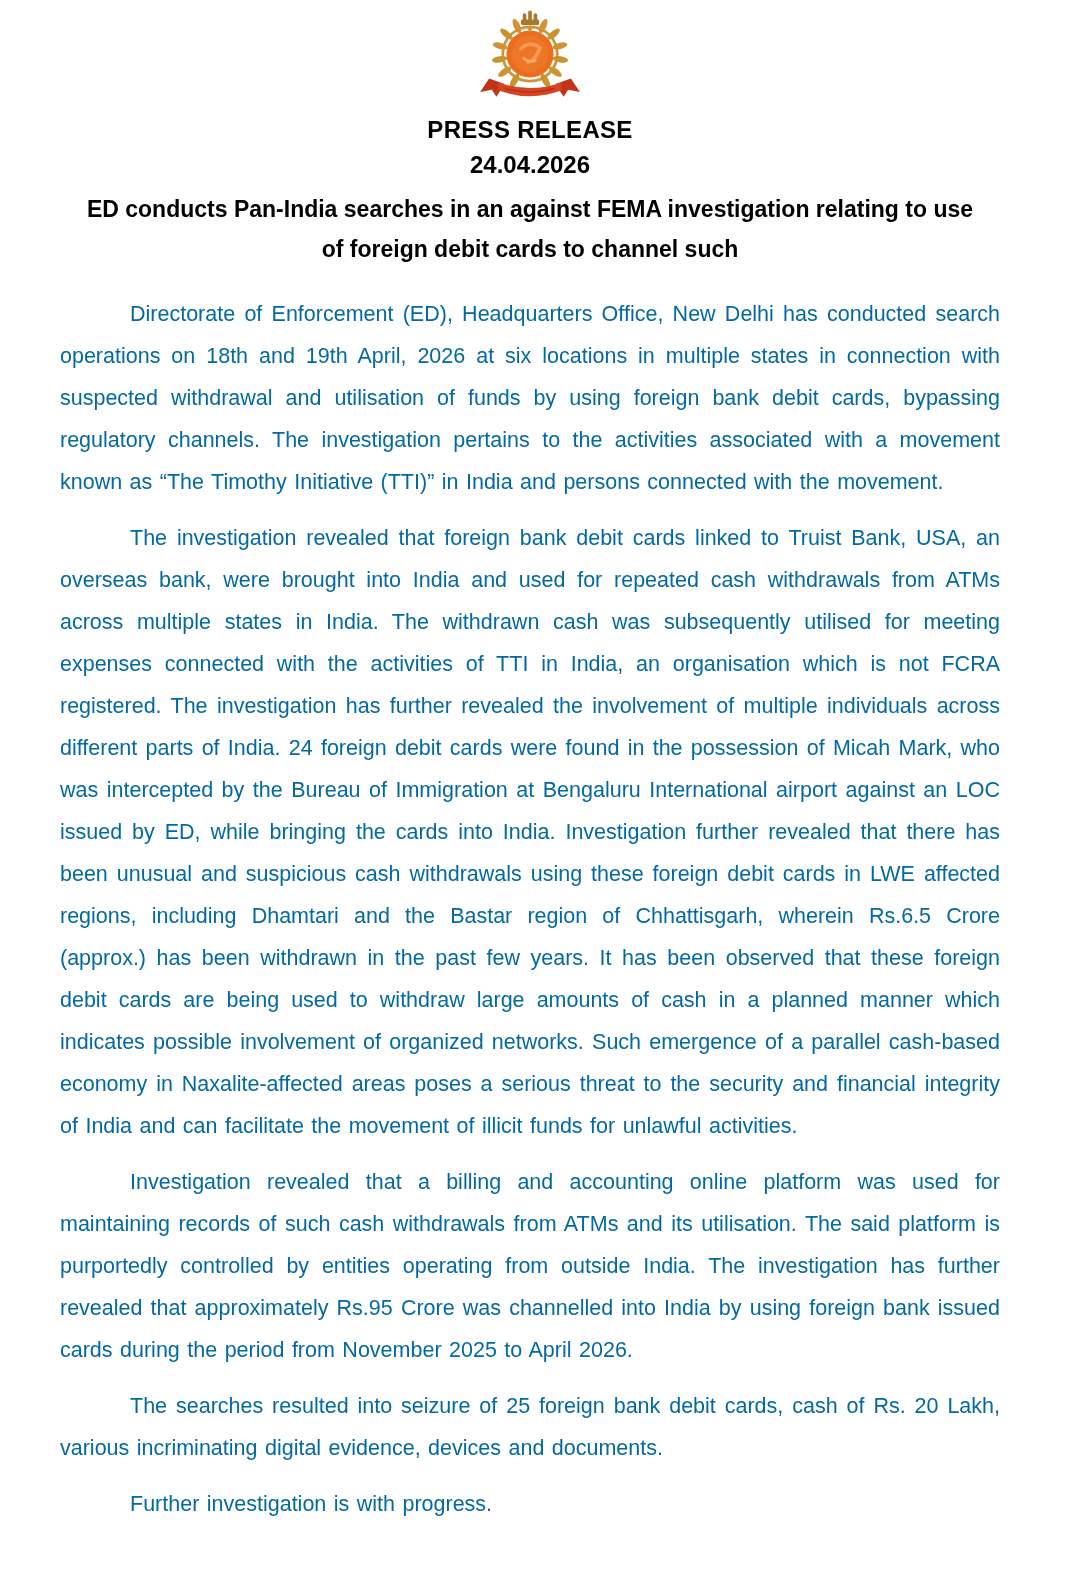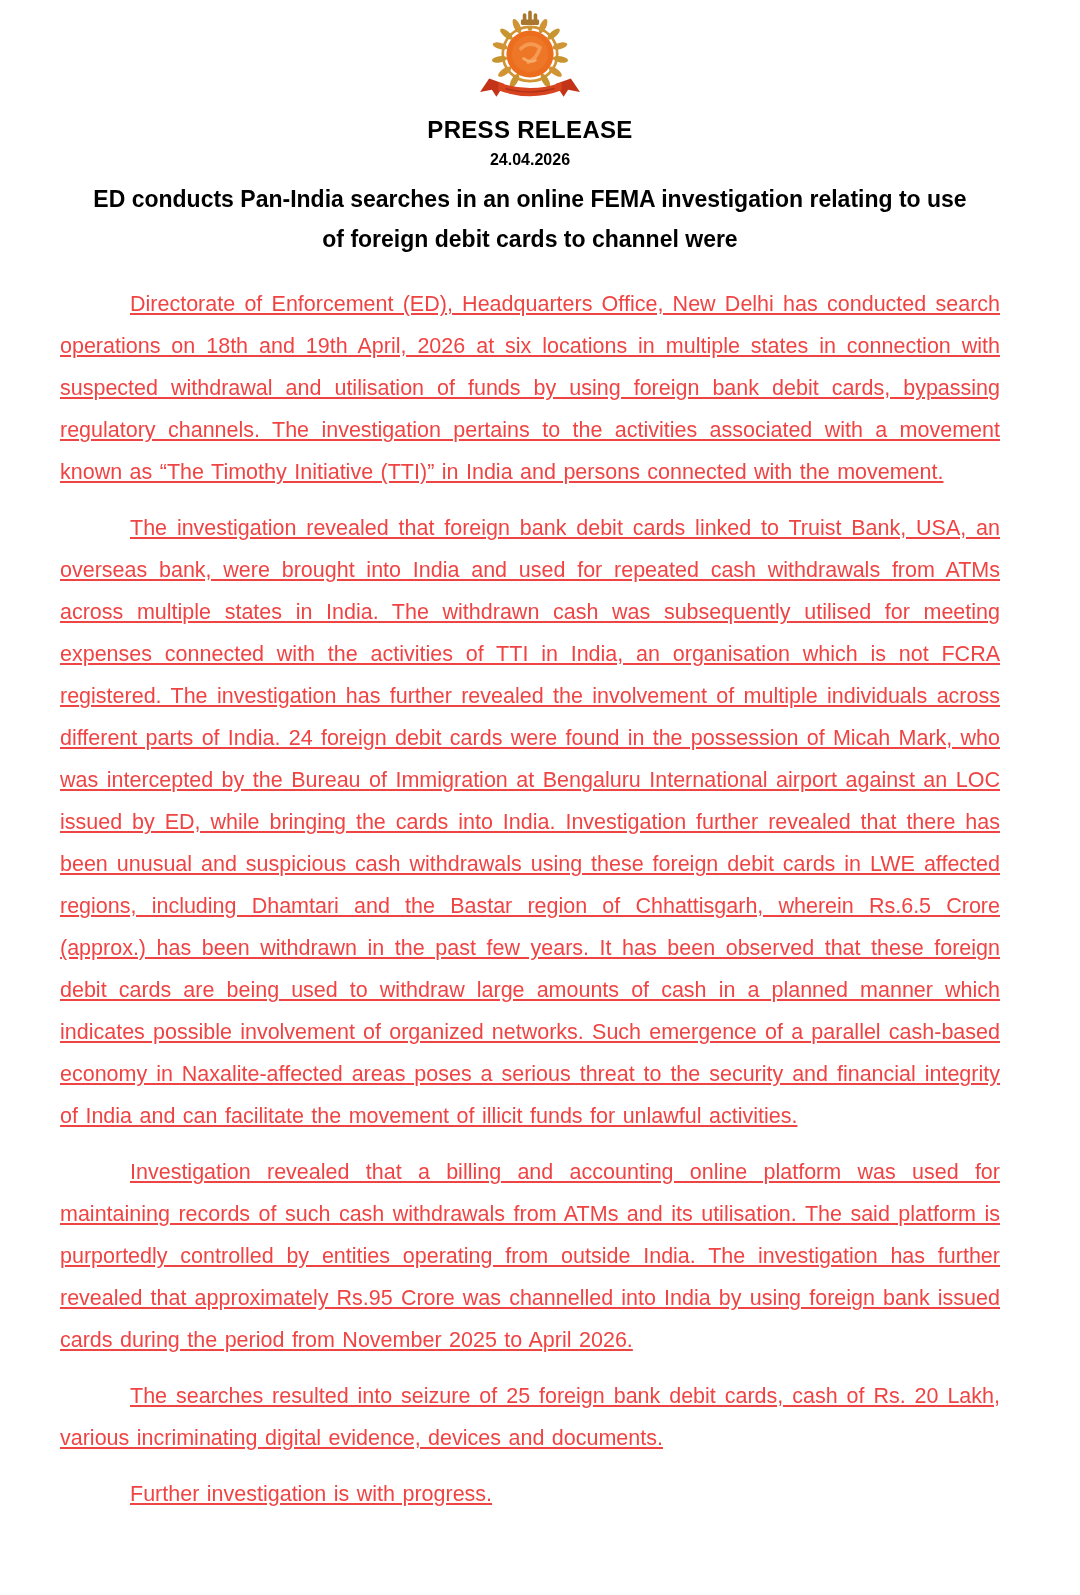--- a/index.html
+++ b/index.html
@@ -24,34 +24,33 @@
     text-align: center;
     color: #000000;
   }
   .press-release {
     font-size: 24px;
     font-weight: bold;
     letter-spacing: 0.3px;
     margin-top: 12px;
   }
   .date {
-    font-size: 16px;
+    font-size: 24px;
     font-weight: bold;
     margin-top: 7px;
   }
   .title {
     font-size: 23px;
     font-weight: bold;
     margin-top: 10px;
     line-height: 40px;
   }
   .body-text {
     margin-top: 24px;
-    color: #ef4444;
-    text-decoration: underline;
+    color: #0369a1;
   }
   .para {
     font-size: 21.5px;
     line-height: 42px;
     text-align: justify;
     text-indent: 70px;
     margin-bottom: 14px;
     word-spacing: 1.5px;
   }
 </style>
@@ -93,22 +92,22 @@
       <path d="M110 77 L120 92 L107 89.5 L102 97 L93 83 Z" fill="#c33317"></path>
       <path d="M30 81 Q65 94 100 81 L100 90 Q65 103 30 90 Z" fill="#d84420"></path>
       <path d="M38 88 Q65 96 92 88" stroke="#8f2410" stroke-width="1.5" fill="none" opacity="0.55"></path>
     </svg>
   </div>
 
   <div class="header">
     <div class="press-release">PRESS RELEASE</div>
     <div class="date">24.04.2026</div>
     <div class="title">
-      <div>ED conducts Pan-India searches in an online FEMA investigation relating to use</div>
-      <div>of foreign debit cards to channel were</div>
+      <div>ED conducts Pan-India searches in an against FEMA investigation relating to use</div>
+      <div>of foreign debit cards to channel such</div>
     </div>
   </div>
 
   <div class="body-text">
     <p class="para">Directorate of Enforcement (ED), Headquarters Office, New Delhi has conducted search operations on 18th and 19th April, 2026 at six locations in multiple states in connection with suspected withdrawal and utilisation of funds by using foreign bank debit cards, bypassing regulatory channels. The investigation pertains to the activities associated with a movement known as “The Timothy Initiative (TTI)” in India and persons connected with the movement.</p>
     <p class="para">The investigation revealed that foreign bank debit cards linked to Truist Bank, USA, an overseas bank, were brought into India and used for repeated cash withdrawals from ATMs across multiple states in India. The withdrawn cash was subsequently utilised for meeting expenses connected with the activities of TTI in India, an organisation which is not FCRA registered. The investigation has further revealed the involvement of multiple individuals across different parts of India. 24 foreign debit cards were found in the possession of Micah Mark, who was intercepted by the Bureau of Immigration at Bengaluru International airport against an LOC issued by ED, while bringing the cards into India. Investigation further revealed that there has been unusual and suspicious cash withdrawals using these foreign debit cards in LWE affected regions, including Dhamtari and the Bastar region of Chhattisgarh, wherein Rs.6.5 Crore (approx.) has been withdrawn in the past few years. It has been observed that these foreign debit cards are being used to withdraw large amounts of cash in a planned manner which indicates possible involvement of organized networks. Such emergence of a parallel cash-based economy in Naxalite-affected areas poses a serious threat to the security and financial integrity of India and can facilitate the movement of illicit funds for unlawful activities.</p>
     <p class="para">Investigation revealed that a billing and accounting online platform was used for maintaining records of such cash withdrawals from ATMs and its utilisation. The said platform is purportedly controlled by entities operating from outside India. The investigation has further revealed that approximately Rs.95 Crore was channelled into India by using foreign bank issued cards during the period from November 2025 to April 2026.</p>
     <p class="para">The searches resulted into seizure of 25 foreign bank debit cards, cash of Rs. 20 Lakh, various incriminating digital evidence, devices and documents.</p>
     <p class="para">Further investigation is with progress.</p>
   </div>

